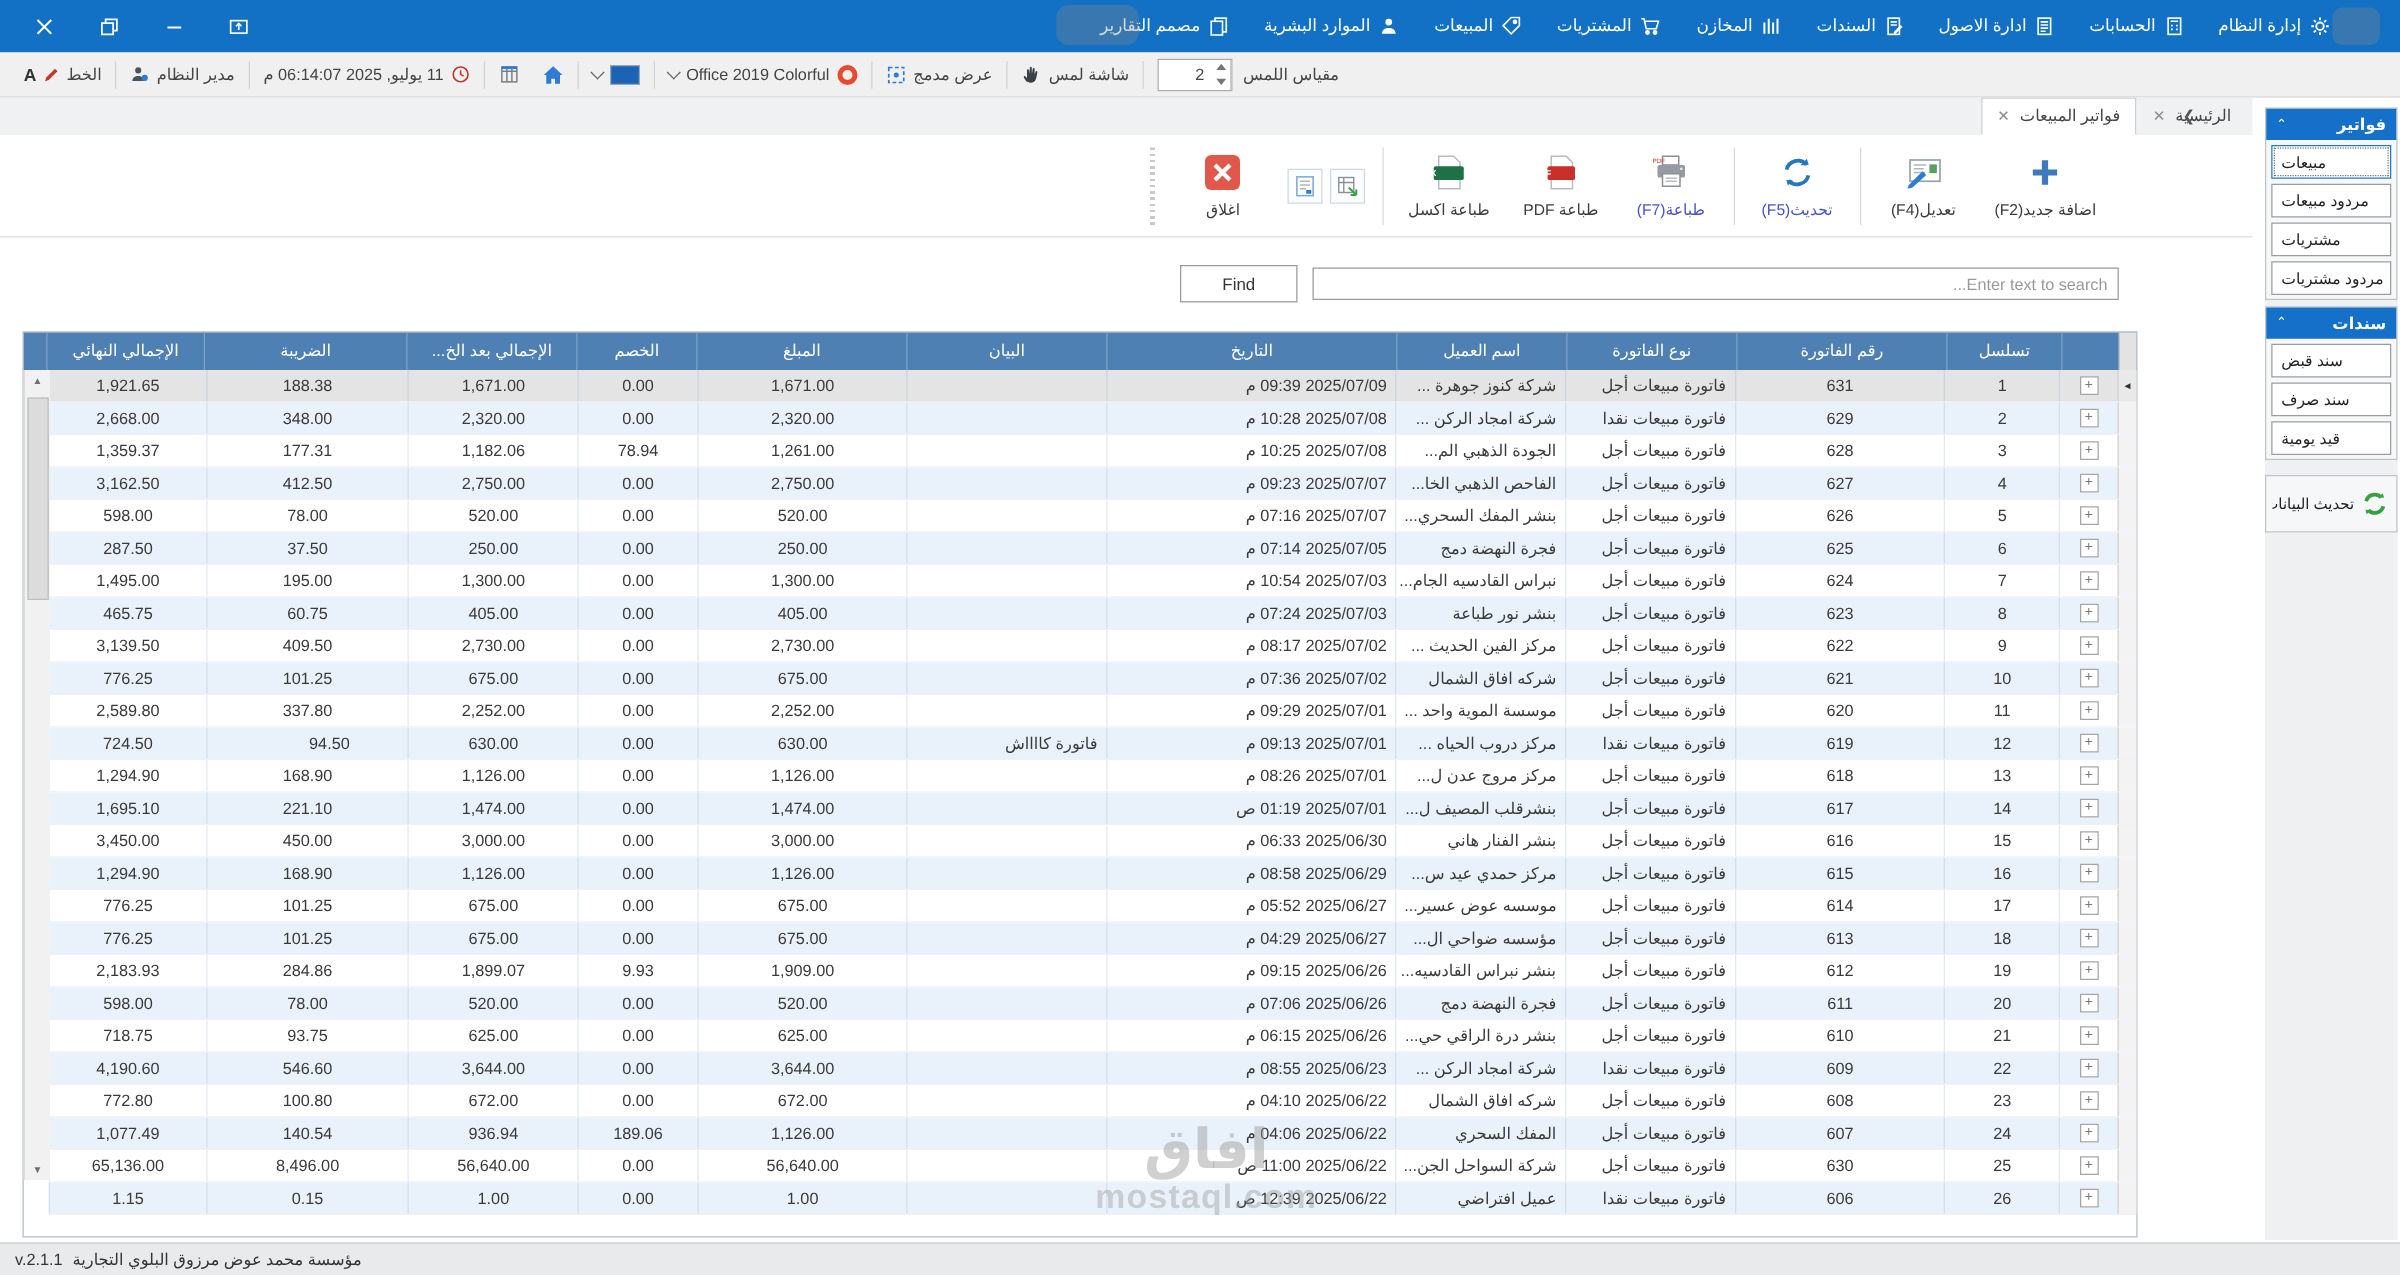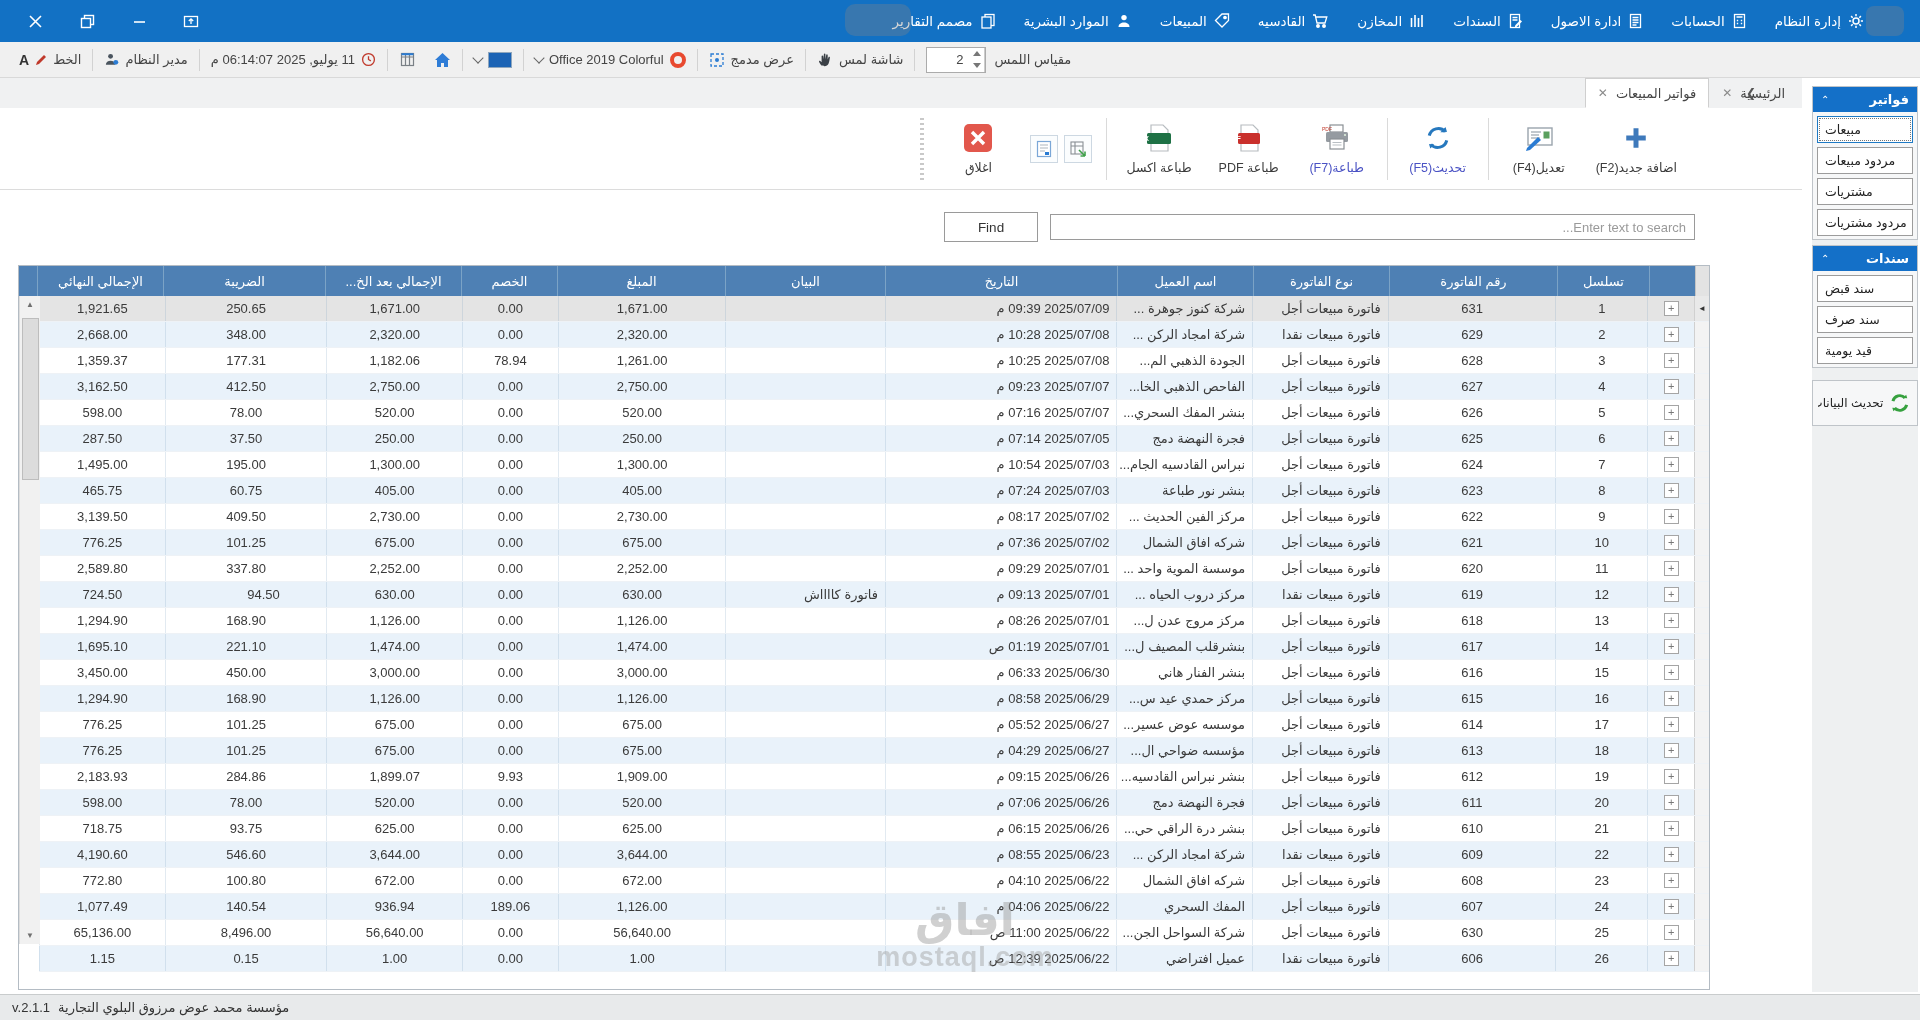--- a/index.html
+++ b/index.html
@@ -181,21 +181,21 @@
             <path d="M2.5 14V5M6 14V2M9.5 14V5M13 14V2"></path>
           </svg>
         <span>المخازن</span>
       </div>
       <div class="menu-item">
         <svg width="17" height="16" viewBox="0 0 17 16" fill="none" stroke="#fff" stroke-width="1.3">
             <path d="M1 2h2.2l1.8 8h8l1.8-6H4"></path>
             <circle cx="6" cy="13" r="1.3" fill="#fff"></circle>
             <circle cx="12" cy="13" r="1.3" fill="#fff"></circle>
           </svg>
-        <span>القادسيه</span>
+        <span>المشتريات</span>
       </div>
       <div class="menu-item">
         <svg width="16" height="16" viewBox="0 0 16 16" fill="none" stroke="#fff" stroke-width="1.3">
             <path d="M1.5 7.5L8 1h6.5v6.5L8 14z"></path>
             <circle cx="11" cy="4.5" r="1.2" fill="#fff"></circle>
           </svg>
         <span>المبيعات</span>
       </div>
       <div class="menu-item">
         <svg width="16" height="16" viewBox="0 0 16 16" fill="#fff">
@@ -436,21 +436,21 @@
           </div>
           <div class="gc c" style="width: 92px;">1</div>
           <div class="gc c" style="width: 168px;">631</div>
           <div class="gc r" style="width: 136px;">فاتورة مبيعات أجل</div>
           <div class="gc r" style="width: 136px;">شركة كنوز جوهرة ...</div>
           <div class="gc d" dir="rtl" style="width: 232px;">2025/07/09 09:39 م</div>
           <div class="gc r" style="width: 160px;"></div>
           <div class="gc c" style="width: 168px;">1,671.00</div>
           <div class="gc c" style="width: 96px;">0.00</div>
           <div class="gc c" style="width: 136px;">1,671.00</div>
-          <div class="gc c" style="width: 162px;">250.65</div>
+          <div class="gc c" style="width: 162px;">188.38</div>
           <div class="gc c" style="width: 126px;">1,921.65</div>
         </div>
         <div class="grow alt">
           <div class="ind"></div>
           <div class="expc">
             <div class="exp">+</div>
           </div>
           <div class="gc c" style="width: 92px;">2</div>
           <div class="gc c" style="width: 168px;">629</div>
           <div class="gc r" style="width: 136px;">فاتورة مبيعات نقدا</div>

